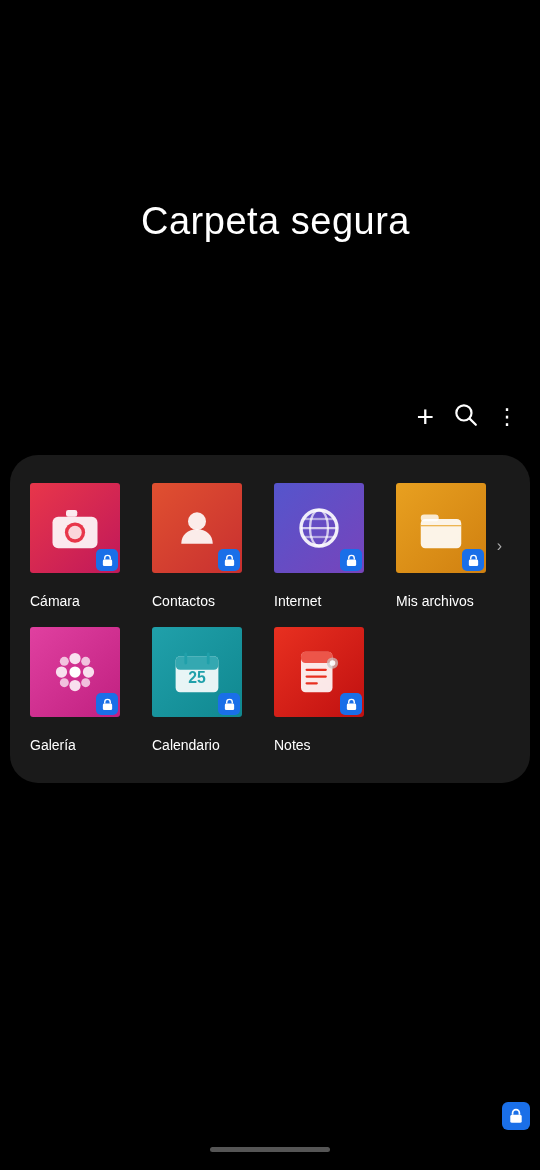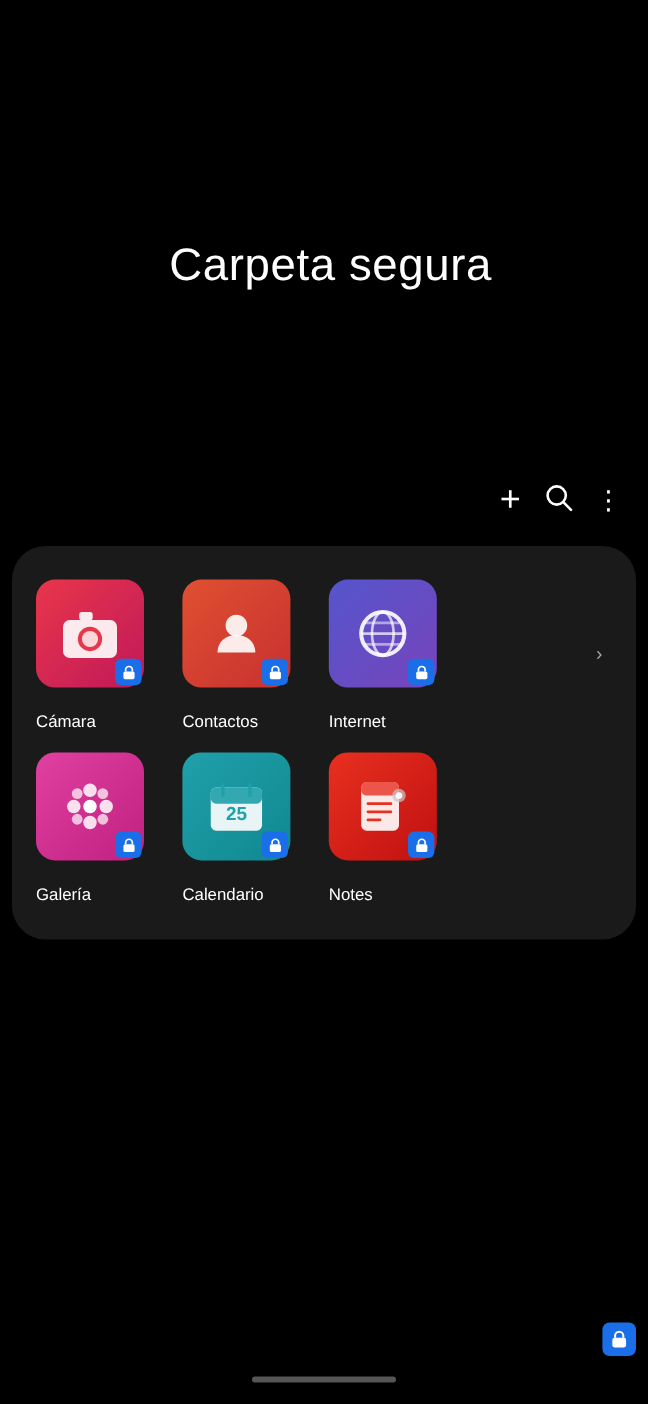--- a/index.html
+++ b/index.html
@@ -61,21 +61,21 @@
 
     .app-icon-wrapper {
       position: relative;
       width: 90px;
       height: 90px;
     }
 
     .app-icon {
       width: 90px;
       height: 90px;
-      border-radius: 16px;
+      border-radius: 3px;
       display: flex;
       align-items: center;
       justify-content: center;
       position: relative;
       overflow: visible;
     }
 
     .app-icon svg {
       width: 54px;
       height: 54px;
@@ -237,20 +237,38 @@
         <div class="secure-badge-lock">
           <svg viewBox="0 0 14 14" fill="white" width="13" height="13">
             <rect x="2" y="6" width="10" height="7" rx="1.5"></rect>
             <path d="M4 6V4.5a3 3 0 016 0V6" stroke="white" stroke-width="1.5" fill="none"></path>
           </svg>
         </div>
       </div>
       <span class="app-label">Internet</span>
     </div>
 
+    <div class="app-item">
+      <div class="app-icon-wrapper">
+        <div class="app-icon icon-myfiles">
+          <svg viewBox="0 0 48 48" fill="none">
+            <rect x="6" y="16" width="36" height="26" rx="4" fill="white" opacity="0.9"></rect>
+            <path d="M6 22h36" stroke="#e8a020" stroke-width="1"></path>
+            <rect x="6" y="12" width="16" height="6" rx="3" fill="white" opacity="0.8"></rect>
+          </svg>
+        </div>
+        <div class="secure-badge-lock">
+          <svg viewBox="0 0 14 14" fill="white" width="13" height="13">
+            <rect x="2" y="6" width="10" height="7" rx="1.5"></rect>
+            <path d="M4 6V4.5a3 3 0 016 0V6" stroke="white" stroke-width="1.5" fill="none"></path>
+          </svg>
+        </div>
+      </div>
+      <span class="app-label">Mis archivos</span>
+    </div>
 
     <div class="row-arrow" style="color:#aaa; font-size:16px;">›</div>
   </div>
 
   <div class="apps-row-2">
 
     <div class="app-item">
       <div class="app-icon-wrapper">
         <div class="app-icon icon-gallery">
           <svg viewBox="0 0 48 48" fill="none">

